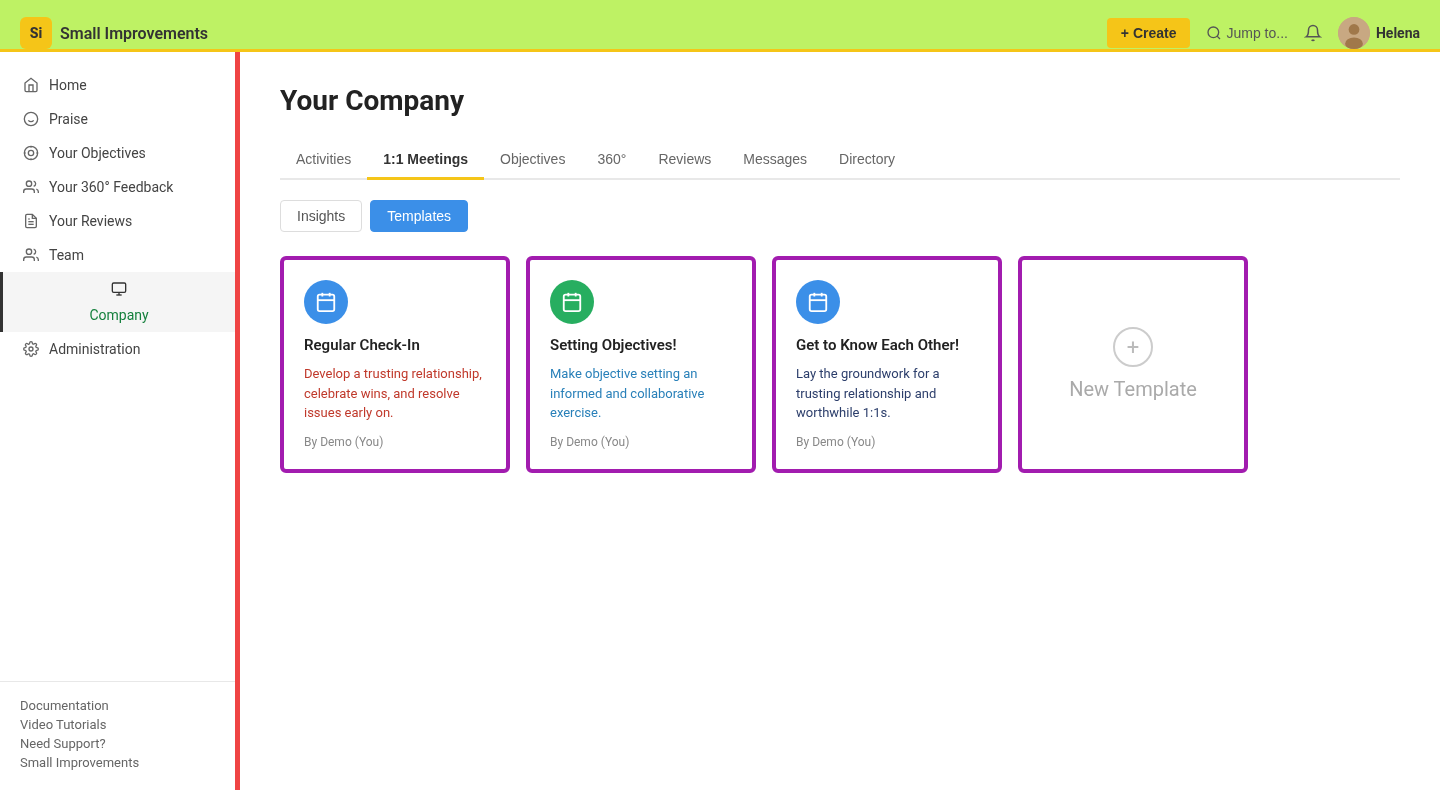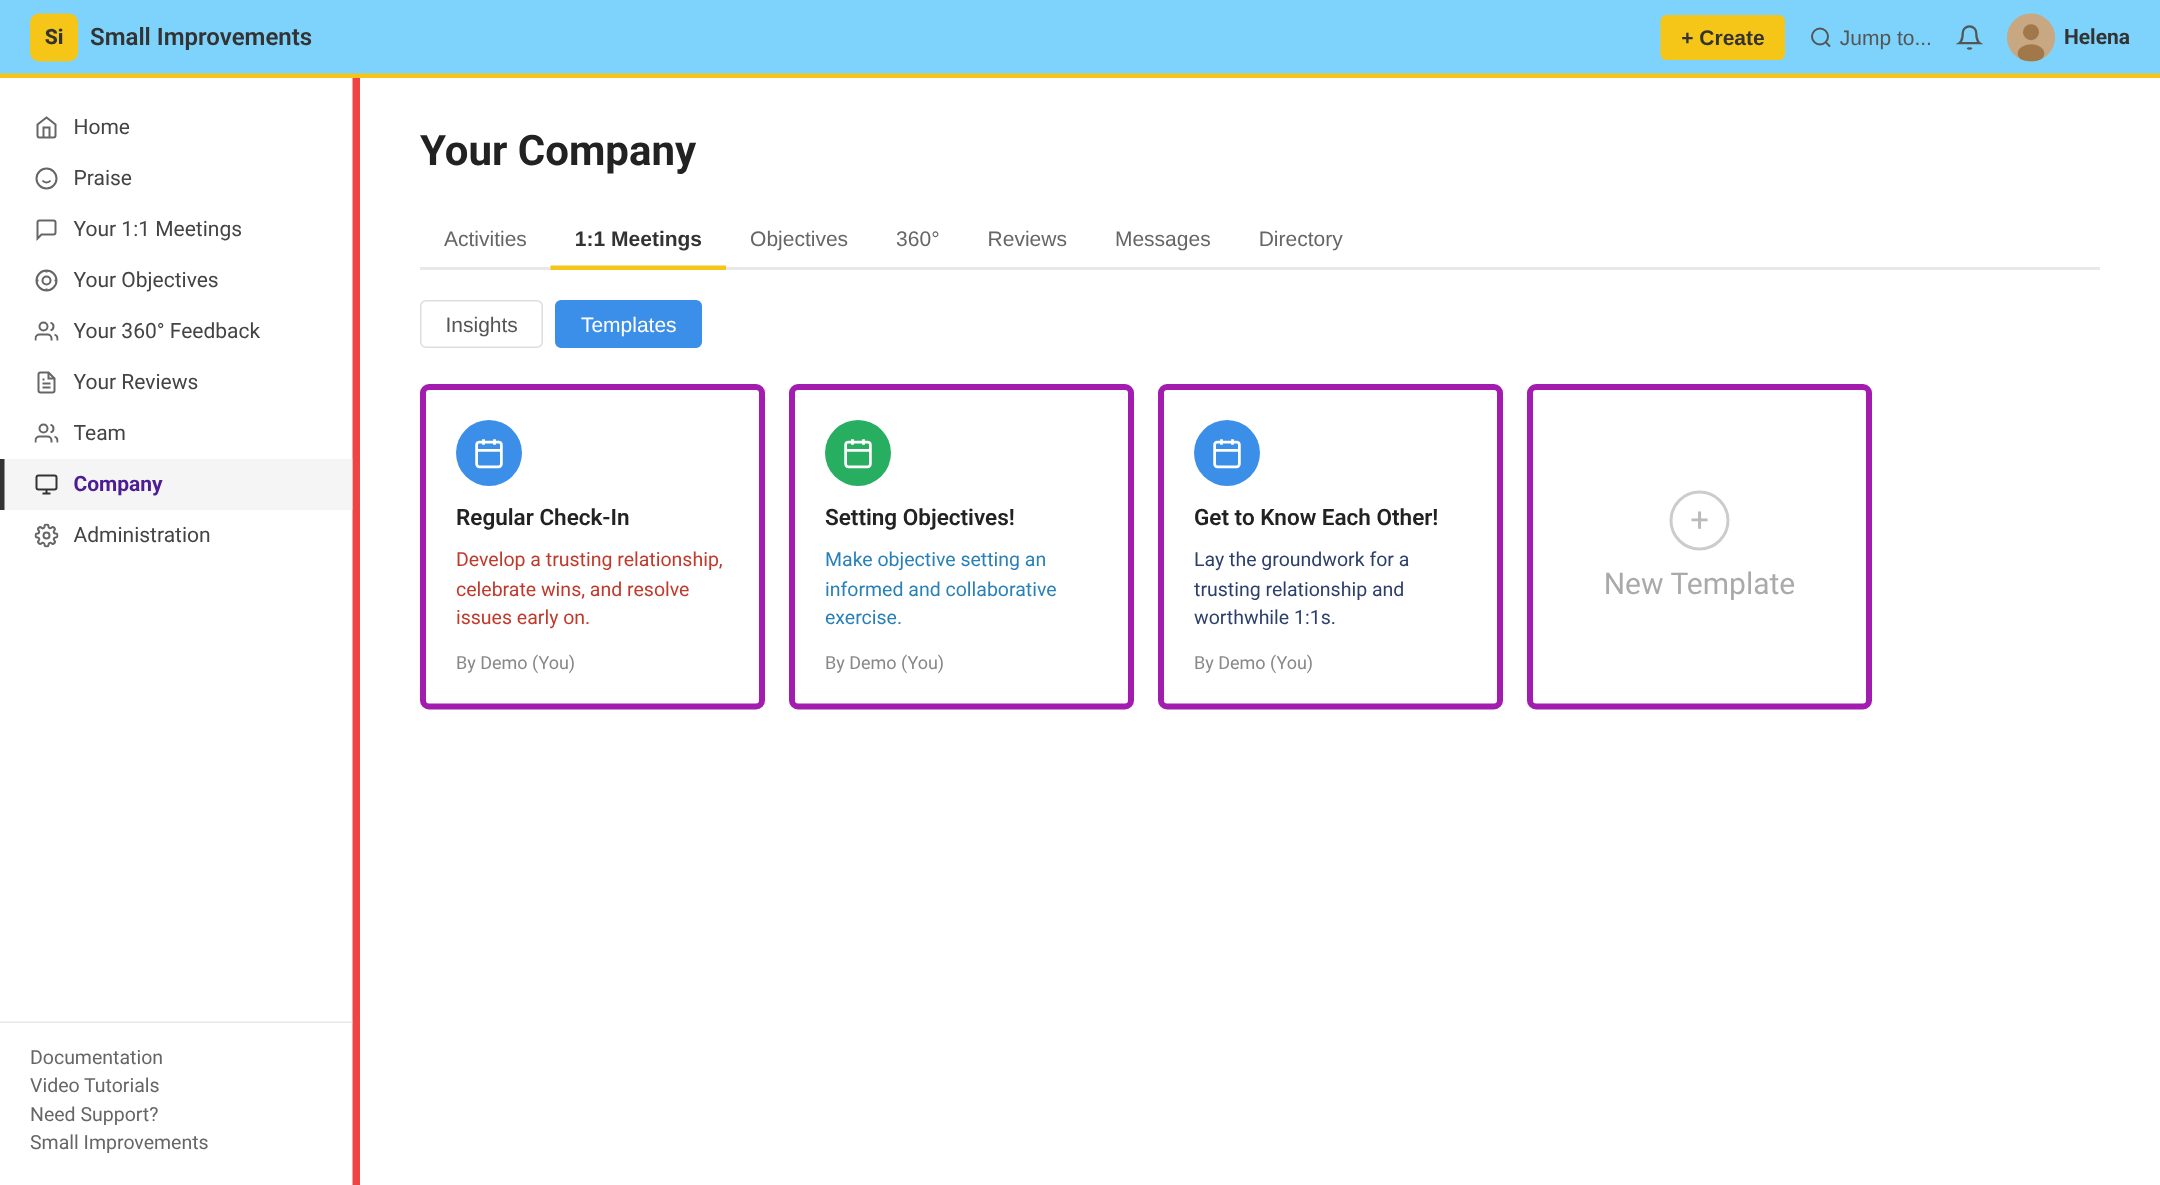--- a/index.html
+++ b/index.html
@@ -1,21 +1,21 @@
 <!DOCTYPE html>
 <html><head>
   <meta charset="utf-8">
   <style>
     * { box-sizing: border-box; margin: 0; padding: 0; }
     body { font-family: -apple-system, BlinkMacSystemFont, 'Segoe UI', Roboto, sans-serif; background: #f5f5f5; color: #333; display: flex; flex-direction: column; height: 790px; overflow: hidden; }
 
     
     .topnav {
-      display: flex; align-items: center; justify-content: space-between;
-      background: #7dd3fc; border-bottom: 3px solid #f5c518;
+      display: flex; align-items: flex-end; justify-content: space-between;
+      background: #bef264; border-bottom: 3px solid #f5c518;
       padding: 0 20px; height: 52px; flex-shrink: 0; position: relative; z-index: 10;
     }
     .topnav-left { display: flex; align-items: center; gap: 8px; }
     .logo-box {
       width: 32px; height: 32px; background: #f5c518; border-radius: 6px;
       display: flex; align-items: center; justify-content: center;
       font-weight: 800; font-size: 14px; color: #333;
     }
     .app-name { font-weight: 600; font-size: 16px; color: #333; }
     .topnav-right { display: flex; align-items: center; gap: 16px; }
@@ -42,21 +42,21 @@
       width: 240px; background: #fff; border-right: 5px solid #ef4444;
       display: flex; flex-direction: column; justify-content: space-between;
       flex-shrink: 0; overflow-y: auto;
     }
     .sidebar-nav { padding: 16px 0; }
     .sidebar-item {
       display: flex; align-items: center; gap: 10px;
       padding: 9px 20px; cursor: pointer; color: #444; font-size: 14px;
       border-left: 3px solid transparent; text-decoration: none;
     }
-    .sidebar-item.active { font-weight: 700; color: #4c1d95; border-left: 3px solid #333; background: #f5f5f5; }
+    .sidebar-item.active { font-weight: 400; color: #15803d; border-left: 3px solid #333; background: #f5f5f5; flex-direction: column; }
     .sidebar-item svg { flex-shrink: 0; }
     .sidebar-footer { padding: 16px 20px; border-top: 1px solid #e8e8e8; font-size: 13px; color: #777; }
     .sidebar-footer a { display: block; color: #666; text-decoration: none; margin-bottom: 4px; }
 
     
     .main { flex: 1; background: #84cc16; overflow-y: auto; }
     .main-inner { background: #fff; min-height: 100%; padding: 32px 40px; }
     .page-title { font-size: 28px; font-weight: 700; color: #222; margin-bottom: 24px; }
 
     
@@ -161,26 +161,20 @@
       <div class="sidebar-item">
         <svg width="16" height="16" viewBox="0 0 24 24" fill="none" stroke="#666" stroke-width="2">
             <circle cx="12" cy="12" r="10"></circle>
             <path d="M8 14s1.5 2 4 2 4-2 4-2"></path>
             <line x1="9" y1="9" x2="9.01" y2="9"></line>
             <line x1="15" y1="9" x2="15.01" y2="9"></line>
           </svg>
         <span>Praise</span>
       </div>
 
-      <div class="sidebar-item">
-        <svg width="16" height="16" viewBox="0 0 24 24" fill="none" stroke="#666" stroke-width="2">
-            <path d="M21 15a2 2 0 0 1-2 2H7l-4 4V5a2 2 0 0 1 2-2h14a2 2 0 0 1 2 2z"></path>
-          </svg>
-        <span>Your 1:1 Meetings</span>
-      </div>
 
       <div class="sidebar-item">
         <svg width="16" height="16" viewBox="0 0 24 24" fill="none" stroke="#666" stroke-width="2">
             <circle cx="12" cy="12" r="10"></circle>
             <circle cx="12" cy="12" r="4"></circle>
             <line x1="12" y1="2" x2="12" y2="4"></line>
             <line x1="12" y1="20" x2="12" y2="22"></line>
             <line x1="2" y1="12" x2="4" y2="12"></line>
             <line x1="20" y1="12" x2="22" y2="12"></line>
           </svg>

